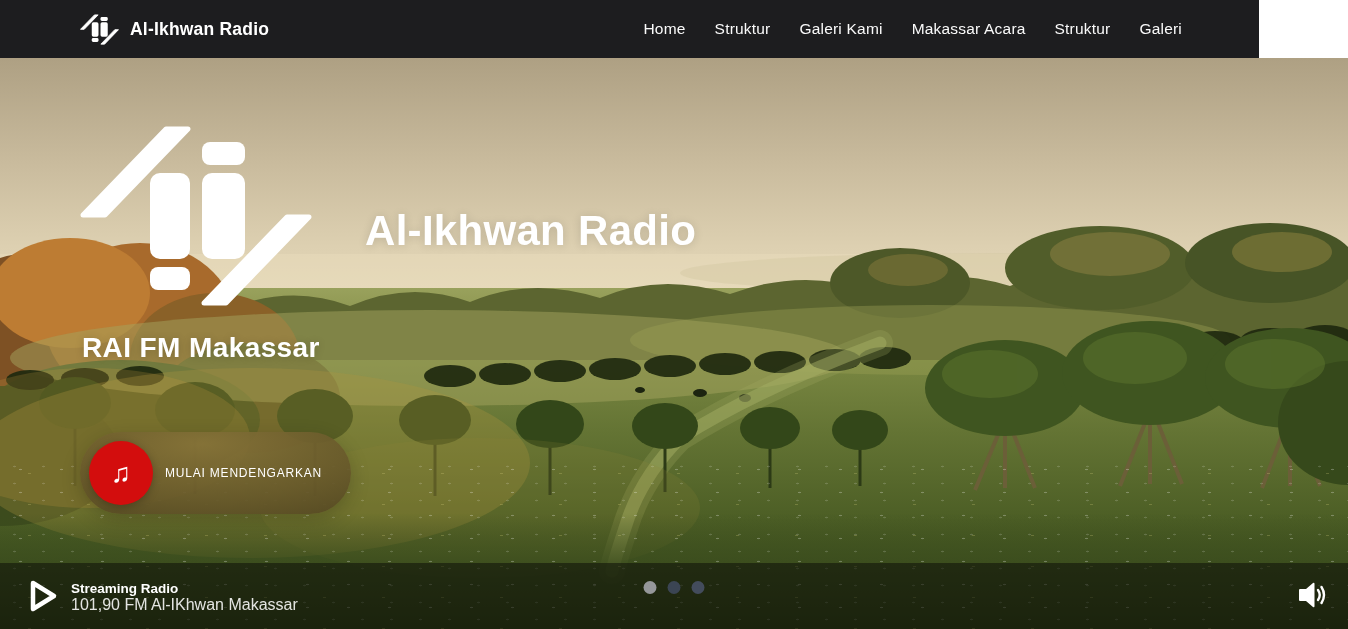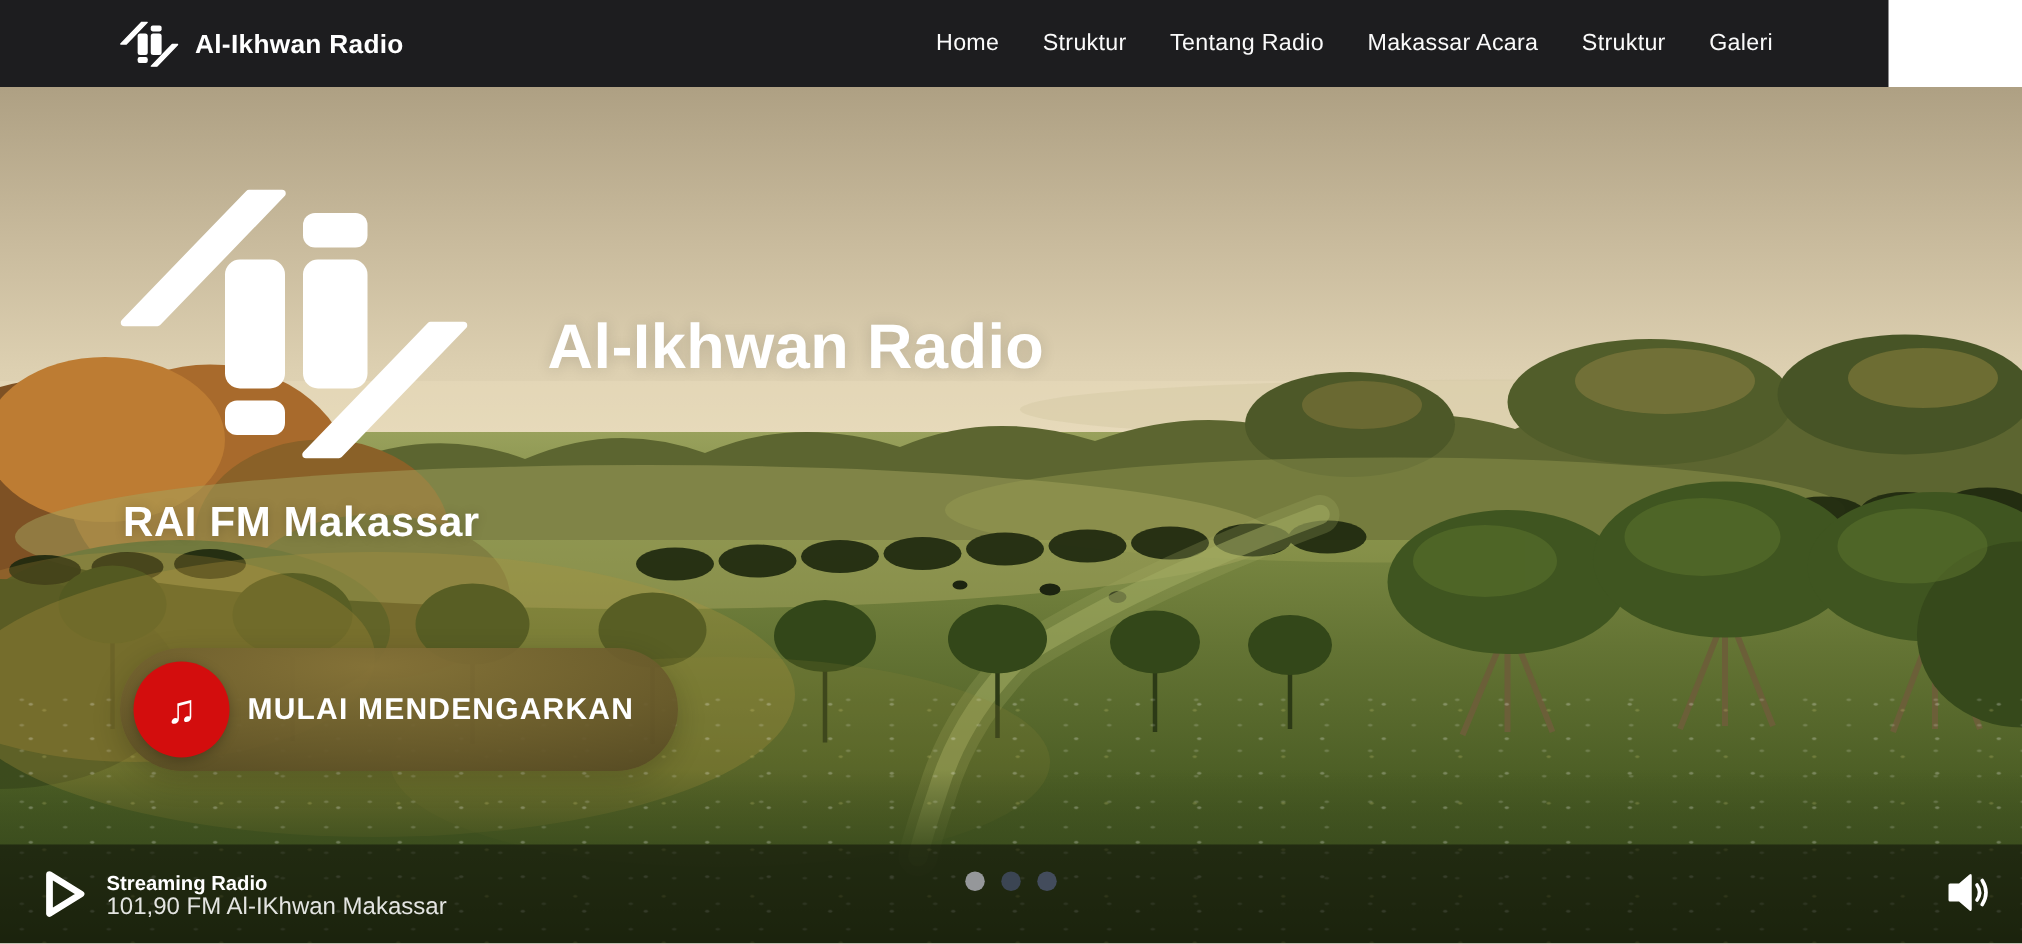--- a/index.html
+++ b/index.html
@@ -39,21 +39,21 @@
   .listen-btn { position:absolute; left:80px; top:374px; height:82px; border:none;
       border-radius:41px; display:flex; align-items:center; gap:12px; padding:0 15px 0 9px;
       cursor:pointer;
       background:radial-gradient(130% 150% at 45% 15%,
                  rgba(133,114,56,.93) 0%, rgba(103,88,42,.92) 45%, rgba(62,53,25,.93) 100%);
       box-shadow:0 6px 18px rgba(30,30,10,.25); }
   .music-circle { width:64px; height:64px; border-radius:50%; background:#d30d0d; flex:0 0 auto;
       display:flex; align-items:center; justify-content:center;
       box-shadow:0 2px 8px rgba(0,0,0,.25); }
   .music-circle span { color:#fff; font-size:27px; line-height:1; }
-  .listen-label { color:#fff; font-weight:700; font-size:20px; letter-spacing:.8px; padding-right:14px; }
+  .listen-label { color:#fff; font-weight:400; font-size:12px; letter-spacing:.8px; padding-right:14px; }
 
   
   .player-bar { position:absolute; left:0; bottom:0; width:1348px; height:66px;
       background:rgba(12,15,7,.55); display:flex; align-items:center;
       justify-content:space-between; padding:0 22px 0 28px; z-index:4; }
   .player-left { display:flex; align-items:center; gap:13px; }
   .play-btn { background:none; border:none; cursor:pointer; width:30px; height:34px; padding:0; display:block; }
   .play-btn svg { display:block; }
   .track-info .t1 { color:#fff; font-weight:700; font-size:13.5px; line-height:17px; }
   .track-info .t2 { color:rgba(255,255,255,.88); font-size:16px; line-height:16px; }
@@ -82,21 +82,21 @@
           <rect x="70" y="141" width="40" height="23" rx="8"></rect>
           <rect x="122" y="16" width="43" height="23" rx="8"></rect>
           <rect x="122" y="47" width="43" height="86" rx="10"></rect>
         </g>
       </svg>
       <span class="brand-name">Al-Ikhwan Radio</span>
     </div>
     <nav class="nav">
       <a>Home</a>
       <a>Struktur</a>
-      <a>Tentang Radio</a>
+      <a>Galeri Kami</a>
       <a>Makassar Acara</a>
       <a>Struktur</a>
       <a>Galeri</a>
     </nav>
   </header>
 
   <section class="hero">
 
     <div class="hero-art">
       <svg viewBox="0 0 1348 571" preserveAspectRatio="none" aria-hidden="true">

